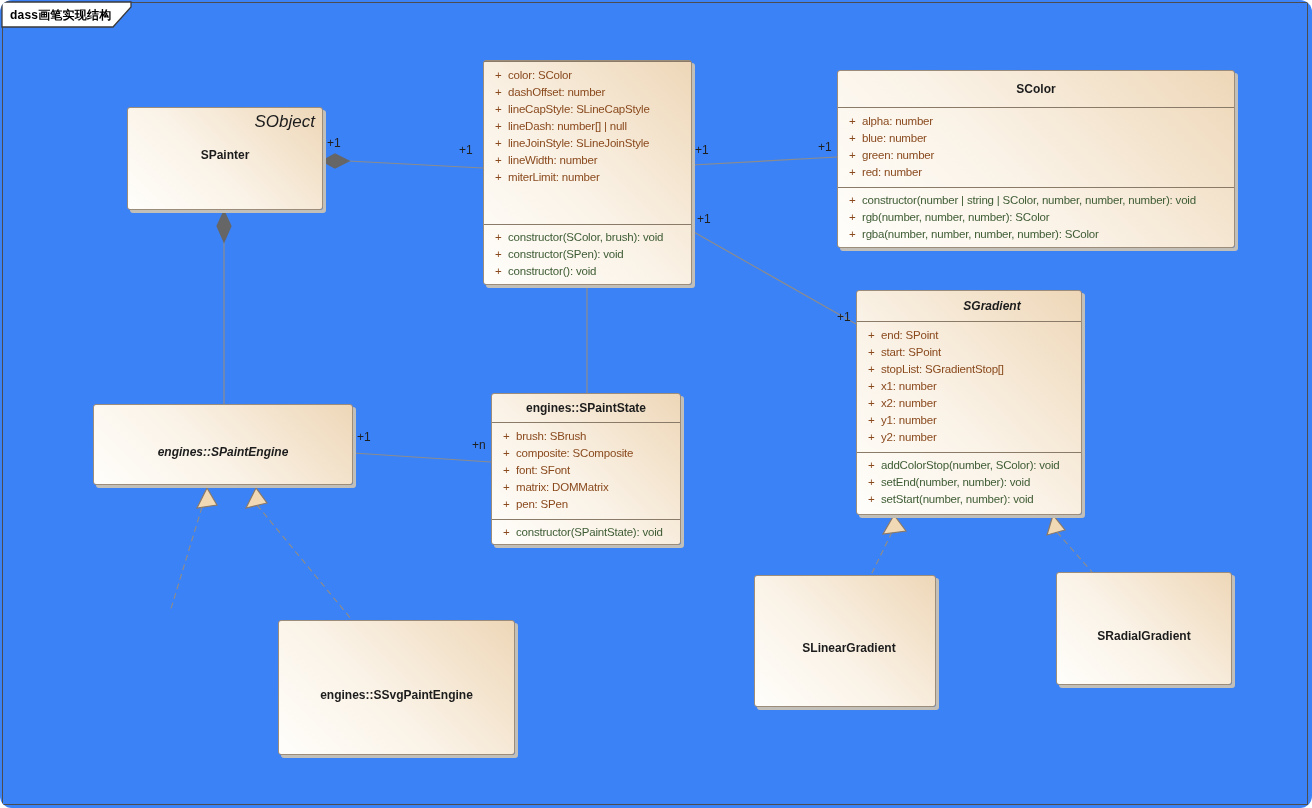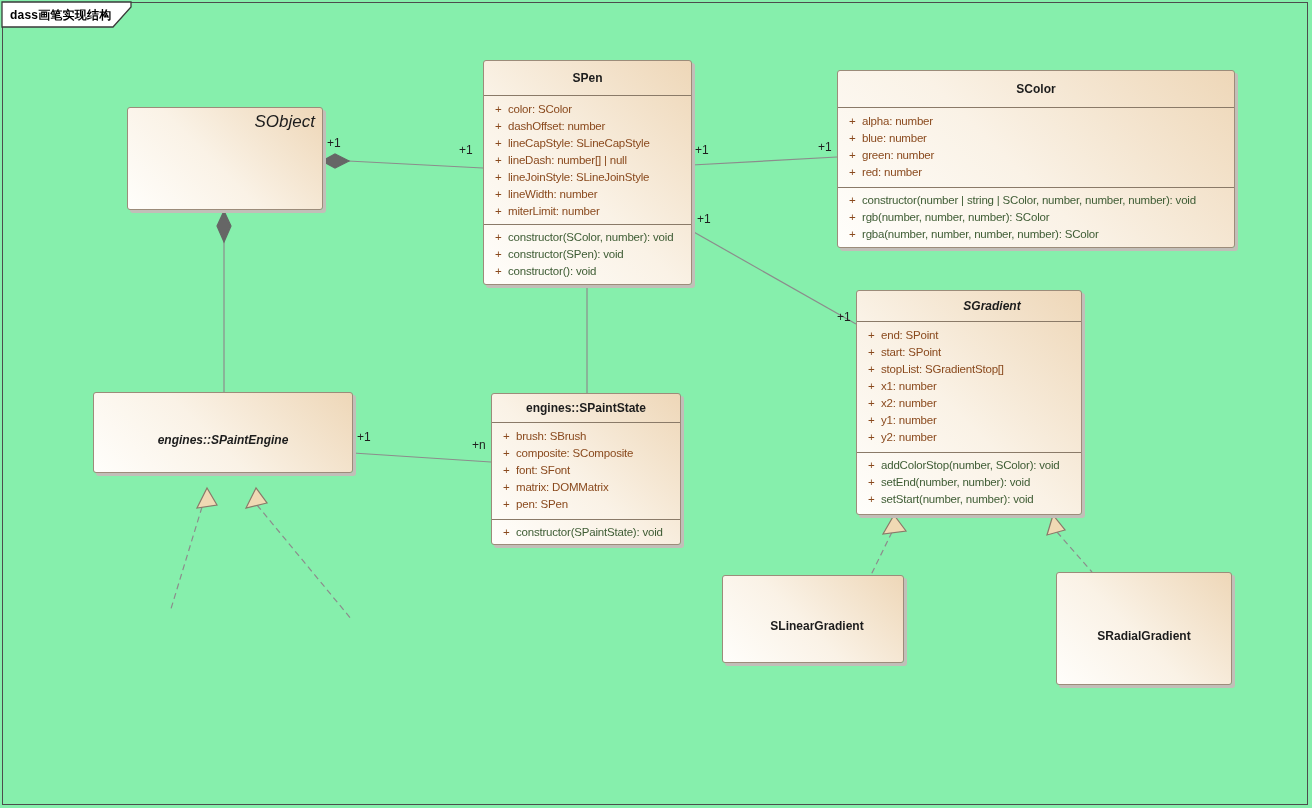--- a/index.html
+++ b/index.html
@@ -1,19 +1,19 @@
 <!DOCTYPE html>
 <html><head>
 <meta charset="utf-8">
 <style>
   * { margin:0; padding:0; box-sizing:border-box; }
   html,body { background:#ffffff; }
   body { font-family:"Liberation Sans","DejaVu Sans",sans-serif; }
   .canvas {
-    position:relative; width:1312px; height:808px; background:#86efac; overflow:hidden;
+    position:relative; width:1312px; height:808px; background:#3b82f6; overflow:hidden;border-radius:12px;
   }
   .frame-border {
     position:absolute; left:2px; top:2px; width:1306px; height:803px;
     border:1px solid #4d4d4d; pointer-events:none;
   }
   .svg-layer { position:absolute; left:0; top:0; z-index:1; }
   .tab-label {
     position:absolute; left:10px; top:7px; z-index:3;
     font-size:12px; font-weight:bold; color:#000; letter-spacing:0.2px;
   }
@@ -99,24 +99,24 @@
       <line x1="1057" y1="532" x2="1092" y2="572" stroke="#8c8c8c" stroke-width="1.2" stroke-dasharray="6 4"></line>
       <polygon points="1053,515 1047,535 1065,530" fill="#f0d9b4" stroke="#8a7969" stroke-width="1.2"></polygon>
     </g>
   </svg>
 
   <div class="frame-border"></div>
   <span class="tab-label">dass画笔实现结构</span>
 
   <div class="uml-class" style="left:127px; top:107px; width:196px; height:103px;">
     <span class="annotation">SObject</span>
+    <div class="cls-title" style="height:62px; align-items:flex-end; padding-bottom:8px;">SPainter</div>
   </div>
 
   <div class="uml-class" style="left:483px; top:60px; width:209px; height:225px;">
-    <div class="cls-title" style="height:34px;">SPen</div>
     <div class="cls-attrs">
       <div class="row">
           <span class="vis">+</span>
           <span class="attr-text">color: SColor</span>
         </div>
       <div class="row">
           <span class="vis">+</span>
           <span class="attr-text">dashOffset: number</span>
         </div>
       <div class="row">
@@ -136,21 +136,21 @@
           <span class="attr-text">lineWidth: number</span>
         </div>
       <div class="row">
           <span class="vis">+</span>
           <span class="attr-text">miterLimit: number</span>
         </div>
     </div>
     <div class="cls-methods" style="height:60px;">
       <div class="row">
           <span class="vis">+</span>
-          <span class="method-text">constructor(SColor, number): void</span>
+          <span class="method-text">constructor(SColor, brush): void</span>
         </div>
       <div class="row">
           <span class="vis">+</span>
           <span class="method-text">constructor(SPen): void</span>
         </div>
       <div class="row">
           <span class="vis">+</span>
           <span class="method-text">constructor(): void</span>
         </div>
     </div>
@@ -265,27 +265,30 @@
         </div>
     </div>
     <div class="cls-methods" style="height:25px;">
       <div class="row">
           <span class="vis">+</span>
           <span class="method-text">constructor(SPaintState): void</span>
         </div>
     </div>
   </div>
 
-  <div class="uml-class title-only" style="left:93px; top:392px; width:260px; height:81px;">
+  <div class="uml-class title-only" style="left:93px; top:404px; width:260px; height:81px;">
     <div class="cls-title italic">engines::SPaintEngine</div>
   </div>
 
 
-
-  <div class="uml-class title-only" style="left:722px; top:575px; width:182px; height:88px;padding-left:8px;">
+  <div class="uml-class title-only" style="left:278px; top:620px; width:237px; height:135px;">
+    <div class="cls-title">engines::SSvgPaintEngine</div>
+  </div>
+
+  <div class="uml-class title-only" style="left:754px; top:575px; width:182px; height:132px;padding-left:8px;">
     <div class="cls-title">SLinearGradient</div>
   </div>
 
   <div class="uml-class title-only" style="left:1056px; top:572px; width:176px; height:113px;">
     <div class="cls-title">SRadialGradient</div>
   </div>
 
   <span class="mult" style="left:327px; top:136px;">+1</span>
   <span class="mult" style="left:459px; top:143px;">+1</span>
   <span class="mult" style="left:695px; top:143px;">+1</span>

